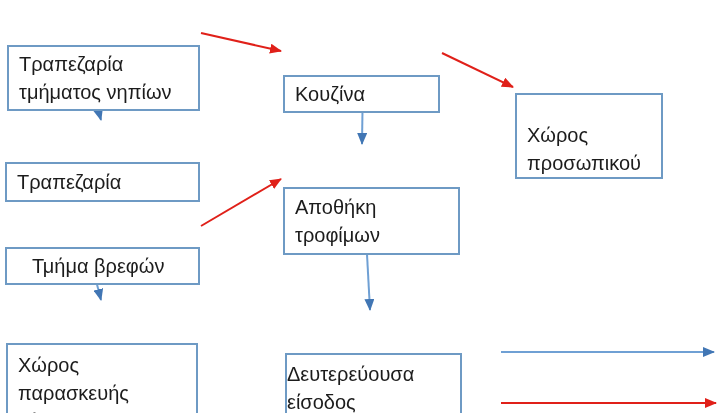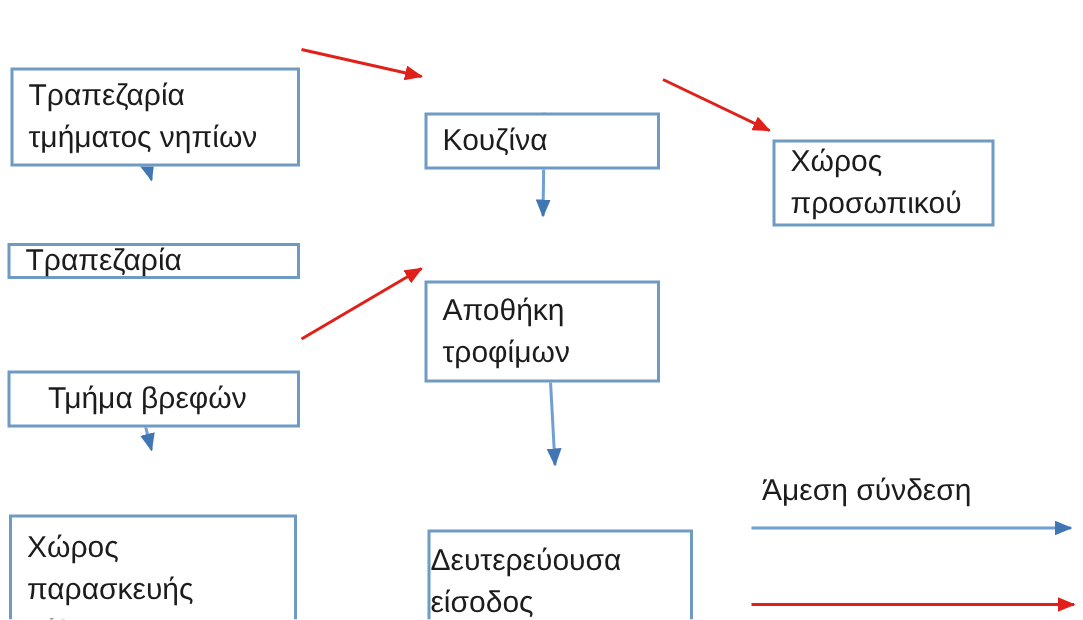--- a/index.html
+++ b/index.html
@@ -75,39 +75,38 @@
   </svg>
 
   <div class="node" style="left:7px; top:5px; width:193px; height:66px; padding:0 14px 0 10px;">
     <span>Τραπεζαρία τμήματος νηπίων</span>
   </div>
 
   <div class="node" style="left:283px; top:35px; width:157px; height:38px; padding:12px 10px;">
     <span>Κουζίνα</span>
   </div>
 
-  <div class="node" style="left:515px; top:53px; width:148px; height:58px; padding:0 10px;">
+  <div class="node" style="left:515px; top:53px; width:148px; height:86px; padding:0 10px;align-items:flex-end;">
     <span>Χώρος προσωπικού</span>
   </div>
 
-  <div class="node" style="left:5px; top:122px; width:195px; height:24px; padding:0 10px;">
+  <div class="node" style="left:5px; top:122px; width:195px; height:40px; padding:0 10px;">
     <span>Τραπεζαρία</span>
   </div>
 
   <div class="node" style="left:5px; top:207px; width:195px; height:38px; padding:0 25px;">
     <span>Τμήμα βρεφών</span>
   </div>
 
-  <div class="node" style="left:283px; top:147px; width:157px; height:68px; padding:0 20px 0 10px;">
+  <div class="node" style="left:283px; top:147px; width:177px; height:68px; padding:0 20px 0 10px;">
     <span>Αποθήκη τροφίμων</span>
   </div>
 
   <div class="node" style="left:6px; top:303px; width:192px; height:99px; padding:0 34px 0 10px;justify-content:center;">
     <span>Χώρος παρασκευής γάλακτος</span>
   </div>
 
   <div class="node" style="left:285px; top:313px; width:177px; height:70px; padding:0 20px 0 0;">
     <span>Δευτερεύουσα είσοδος</span>
   </div>
 
-  <div class="legend-label" style="left:508px; top:313px;">Άμεση σύνδεση</div>
 
 </div>
 
 </body></html>

